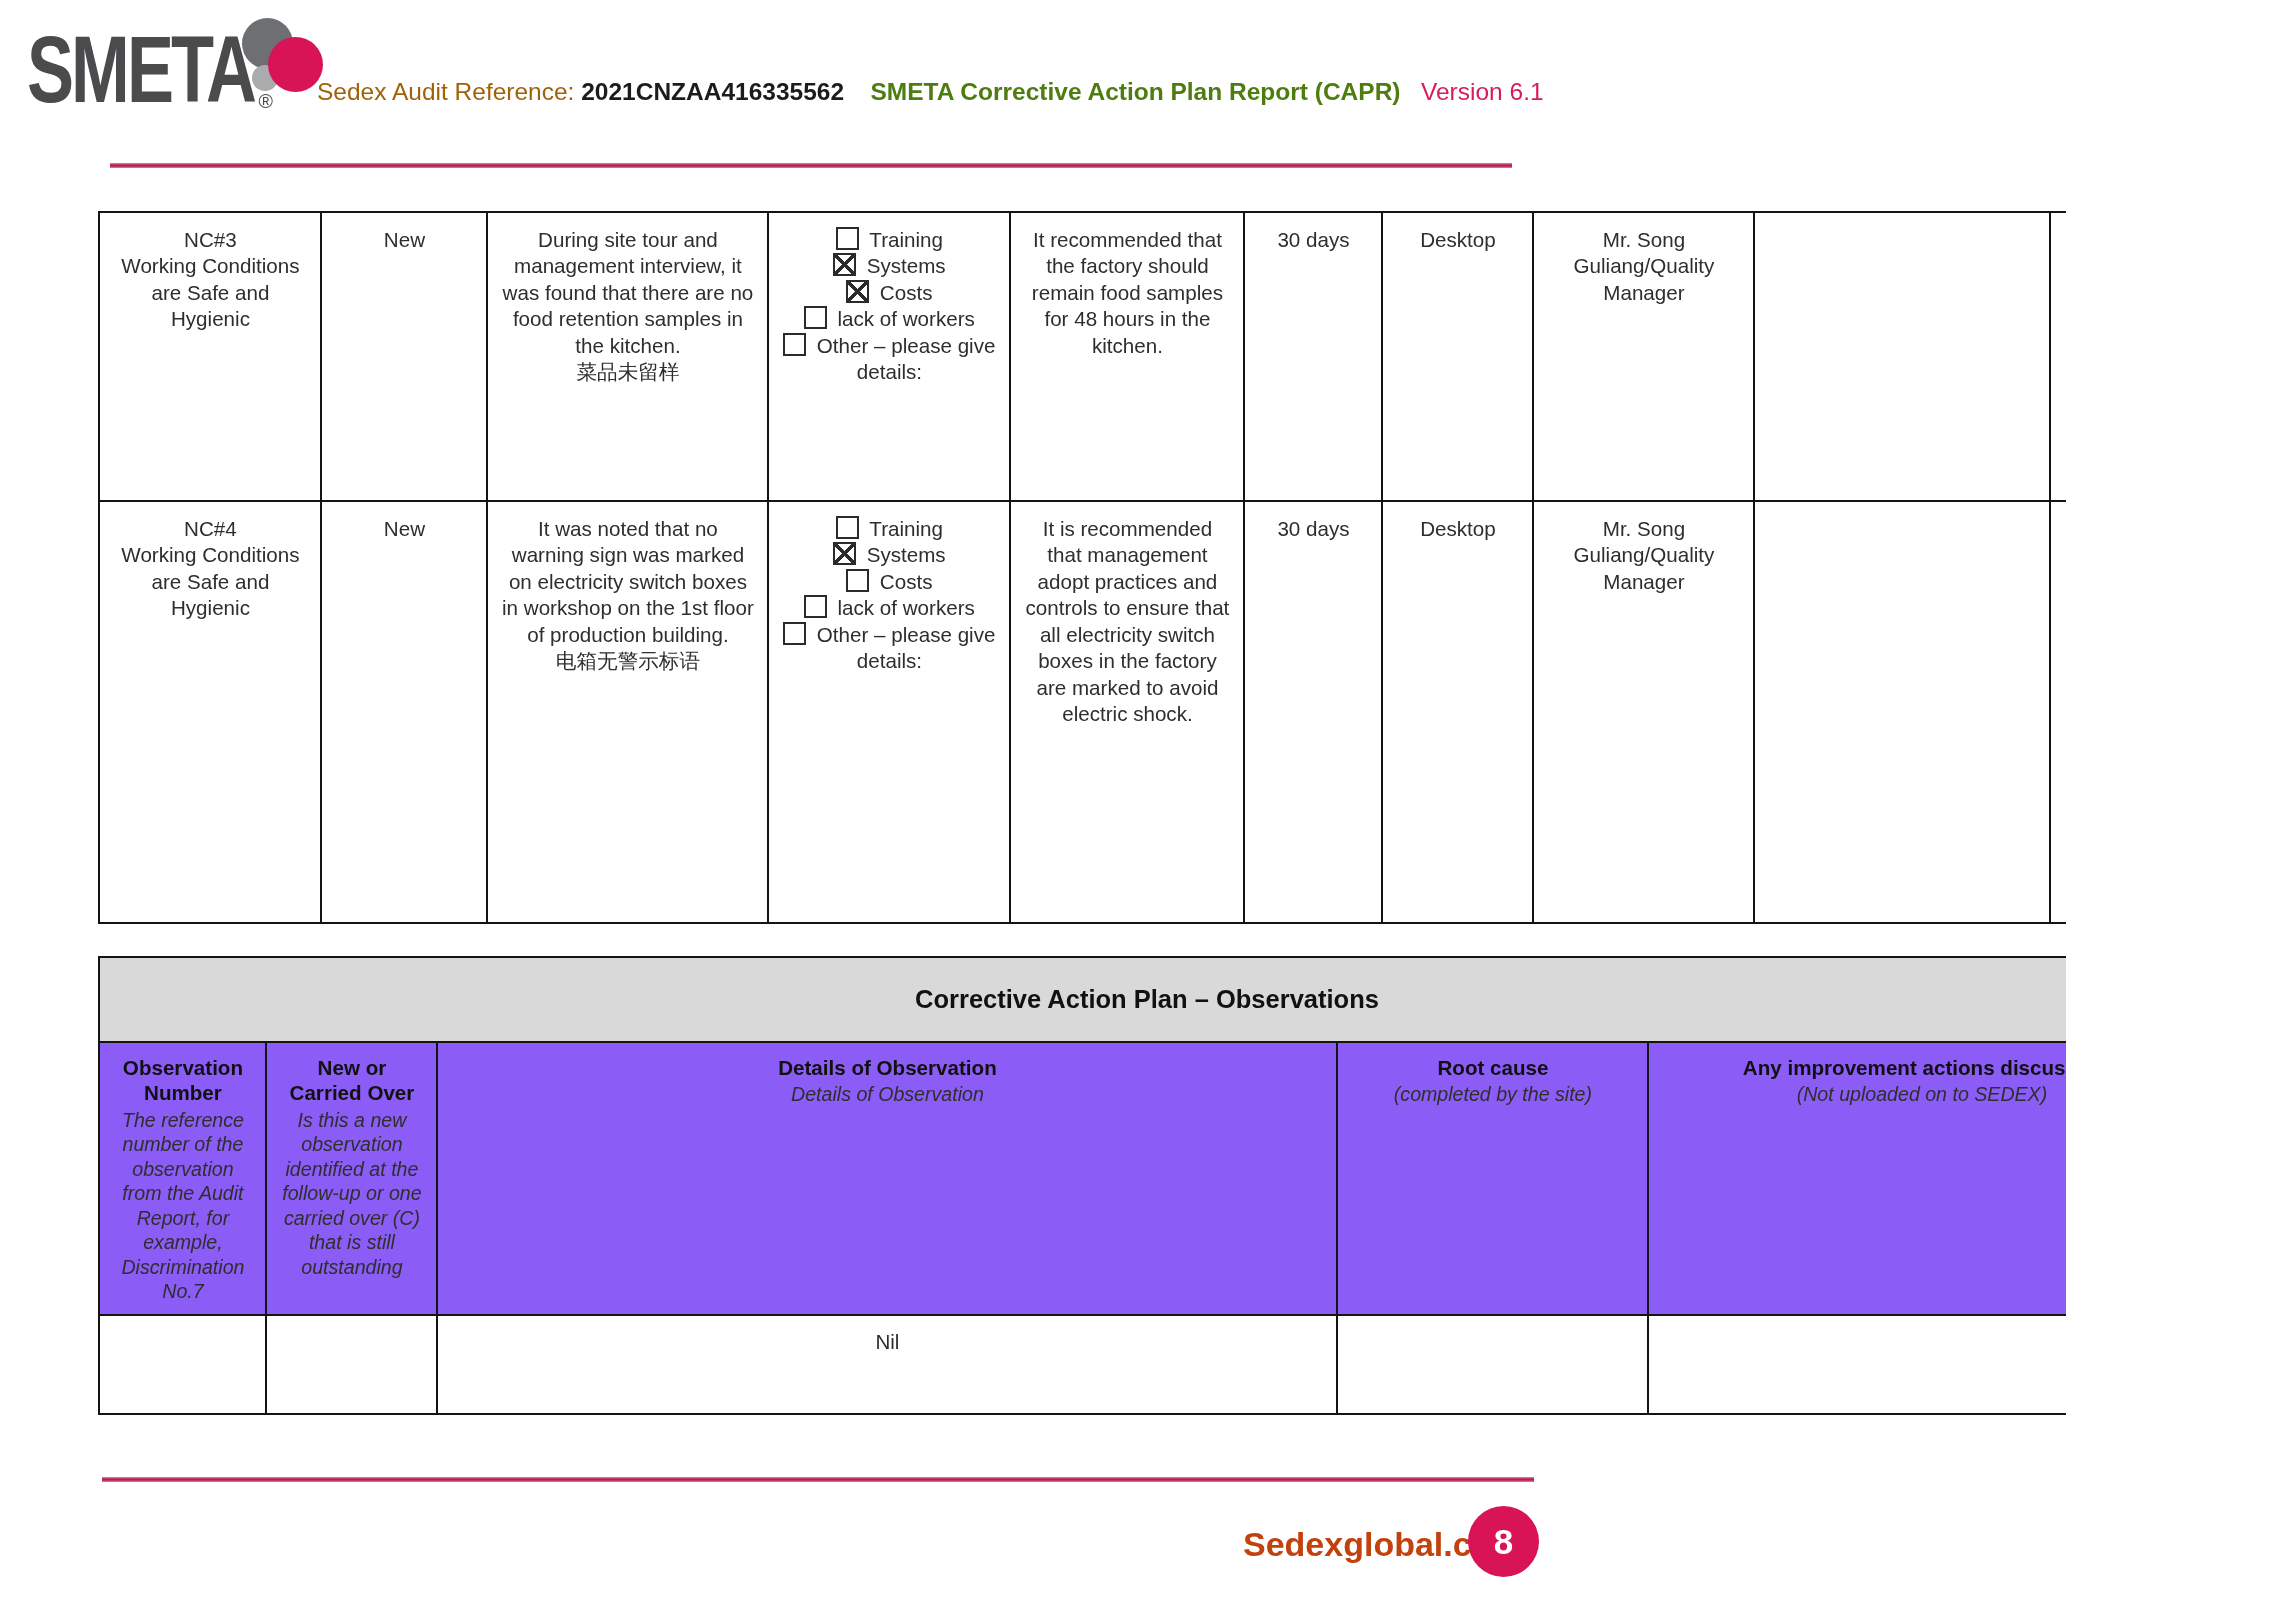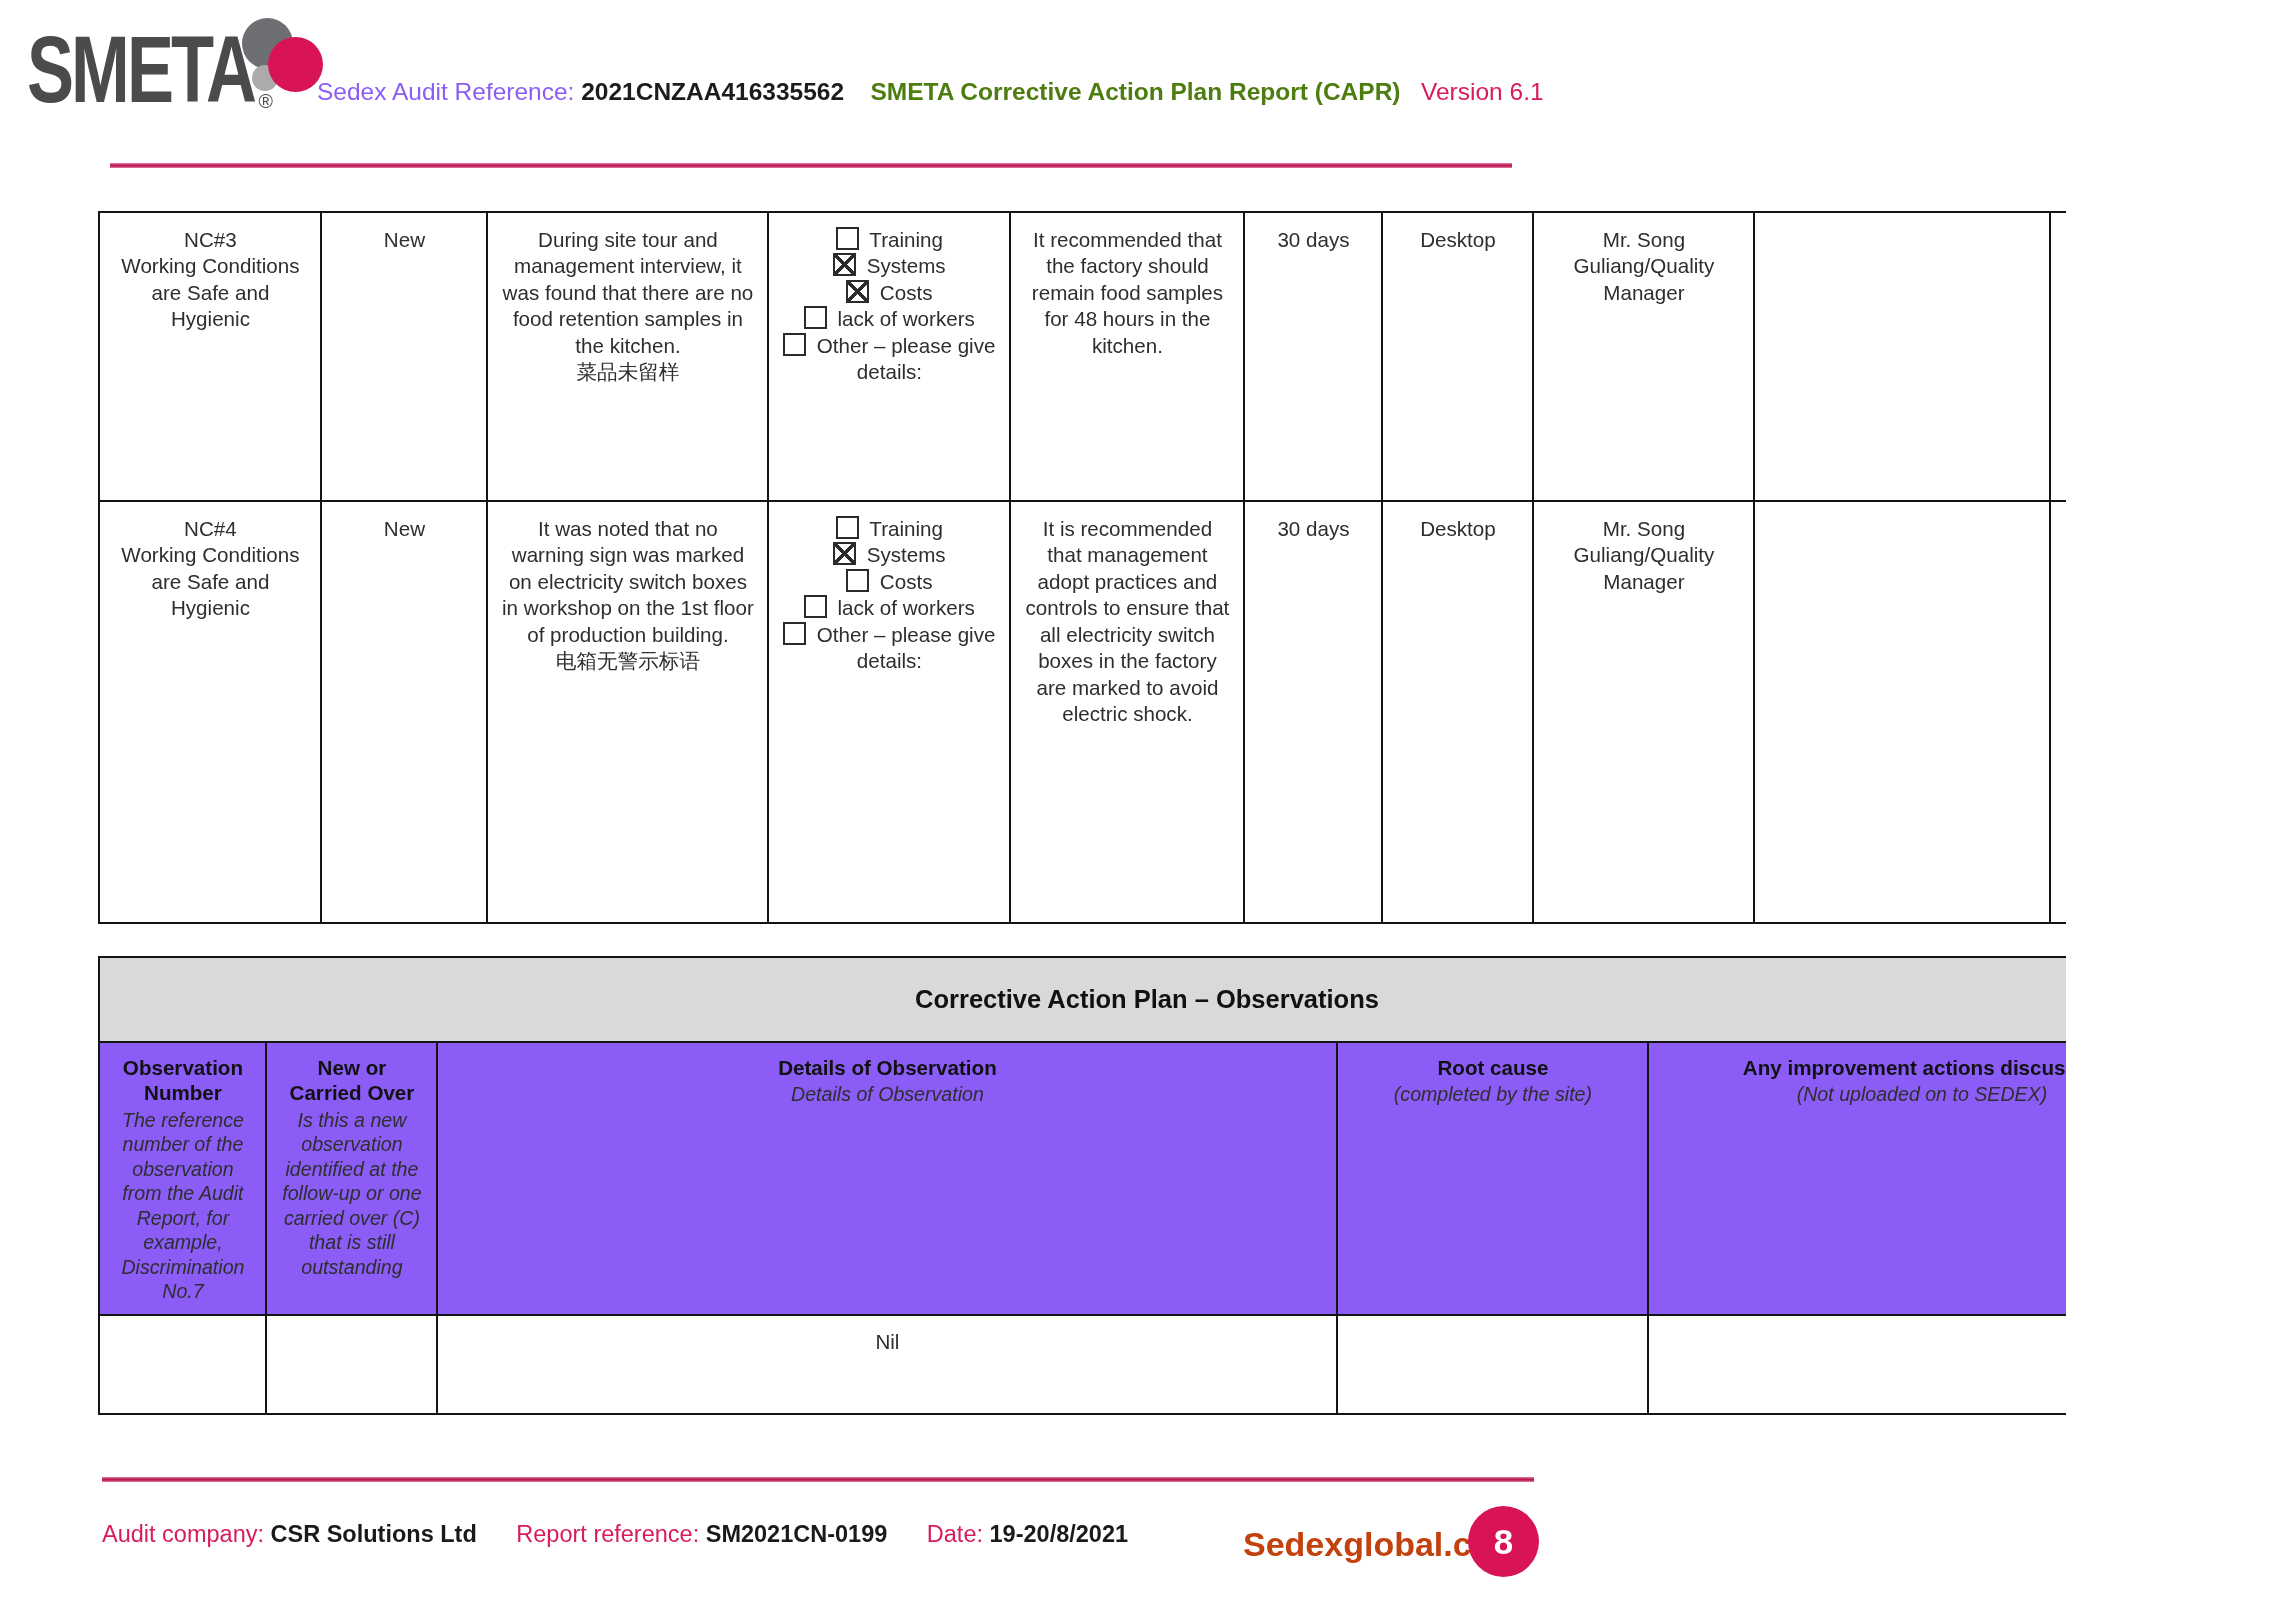--- a/index.html
+++ b/index.html
@@ -12,21 +12,21 @@
              color:#4b4b4d;letter-spacing:-3.9px;transform:scaleX(.75);transform-origin:left top;
              line-height:1;}
   .logo-reg{position:absolute;left:239px;top:84px;font-size:19.6px;color:#4b4b4d;}
   .dot{position:absolute;border-radius:50%;}
   .dot-dark{left:222px;top:11.8px;width:51px;height:51px;background:#6e6f72;}
   .dot-light{left:232px;top:59px;width:26.5px;height:26.5px;background:#ababad;}
   .dot-pink{left:248px;top:31px;width:55px;height:55px;background:#d81456;}
 
   
   .doc-header{position:absolute;left:317px;top:78px;font-size:24.5px;white-space:nowrap;}
-  .doc-header .lbl{color:#8b5cf6;}
+  .doc-header .lbl{color:#a16207;}
   .doc-header .val{color:#1c1c1c;font-weight:600;margin-right:19.6px;}
   .doc-header .ttl{color:#4d7c0f;font-weight:bold;margin-right:13.7px;}
   .doc-header .ver{color:#d81b5e;}
   .rule{position:absolute;height:4.9px;
         background:linear-gradient(to bottom,#ea7fa8,#b81a52 45%,#b81a52 60%,#ea7fa8);}
   .rule-top{left:110px;top:163px;width:1402px;}
   .rule-bottom{left:102px;top:1477px;width:1432px;}
 
   
   table.doc-table{border-collapse:collapse;table-layout:fixed;position:absolute;
@@ -191,25 +191,17 @@
       <td></td>
       <td></td>
       <td>Nil</td>
       <td></td>
       <td></td>
     </tr>
   </tbody>
     </table>
 
   <div class="rule rule-bottom"></div>
-  <div class="footer-left">
-    <span class="lbl">Audit company:</span>
-    <span class="val">CSR Solutions Ltd</span>
-    <span class="lbl">Report reference:</span>
-    <span class="val">SM2021CN-0199</span>
-    <span class="lbl">Date:</span>
-    <span class="val">19-20/8/2021</span>
-  </div>
   <div class="brand">Sedexglobal.com</div>
   <div class="page-badge">8</div>
 
 </div>
 
 
 </body></html>

